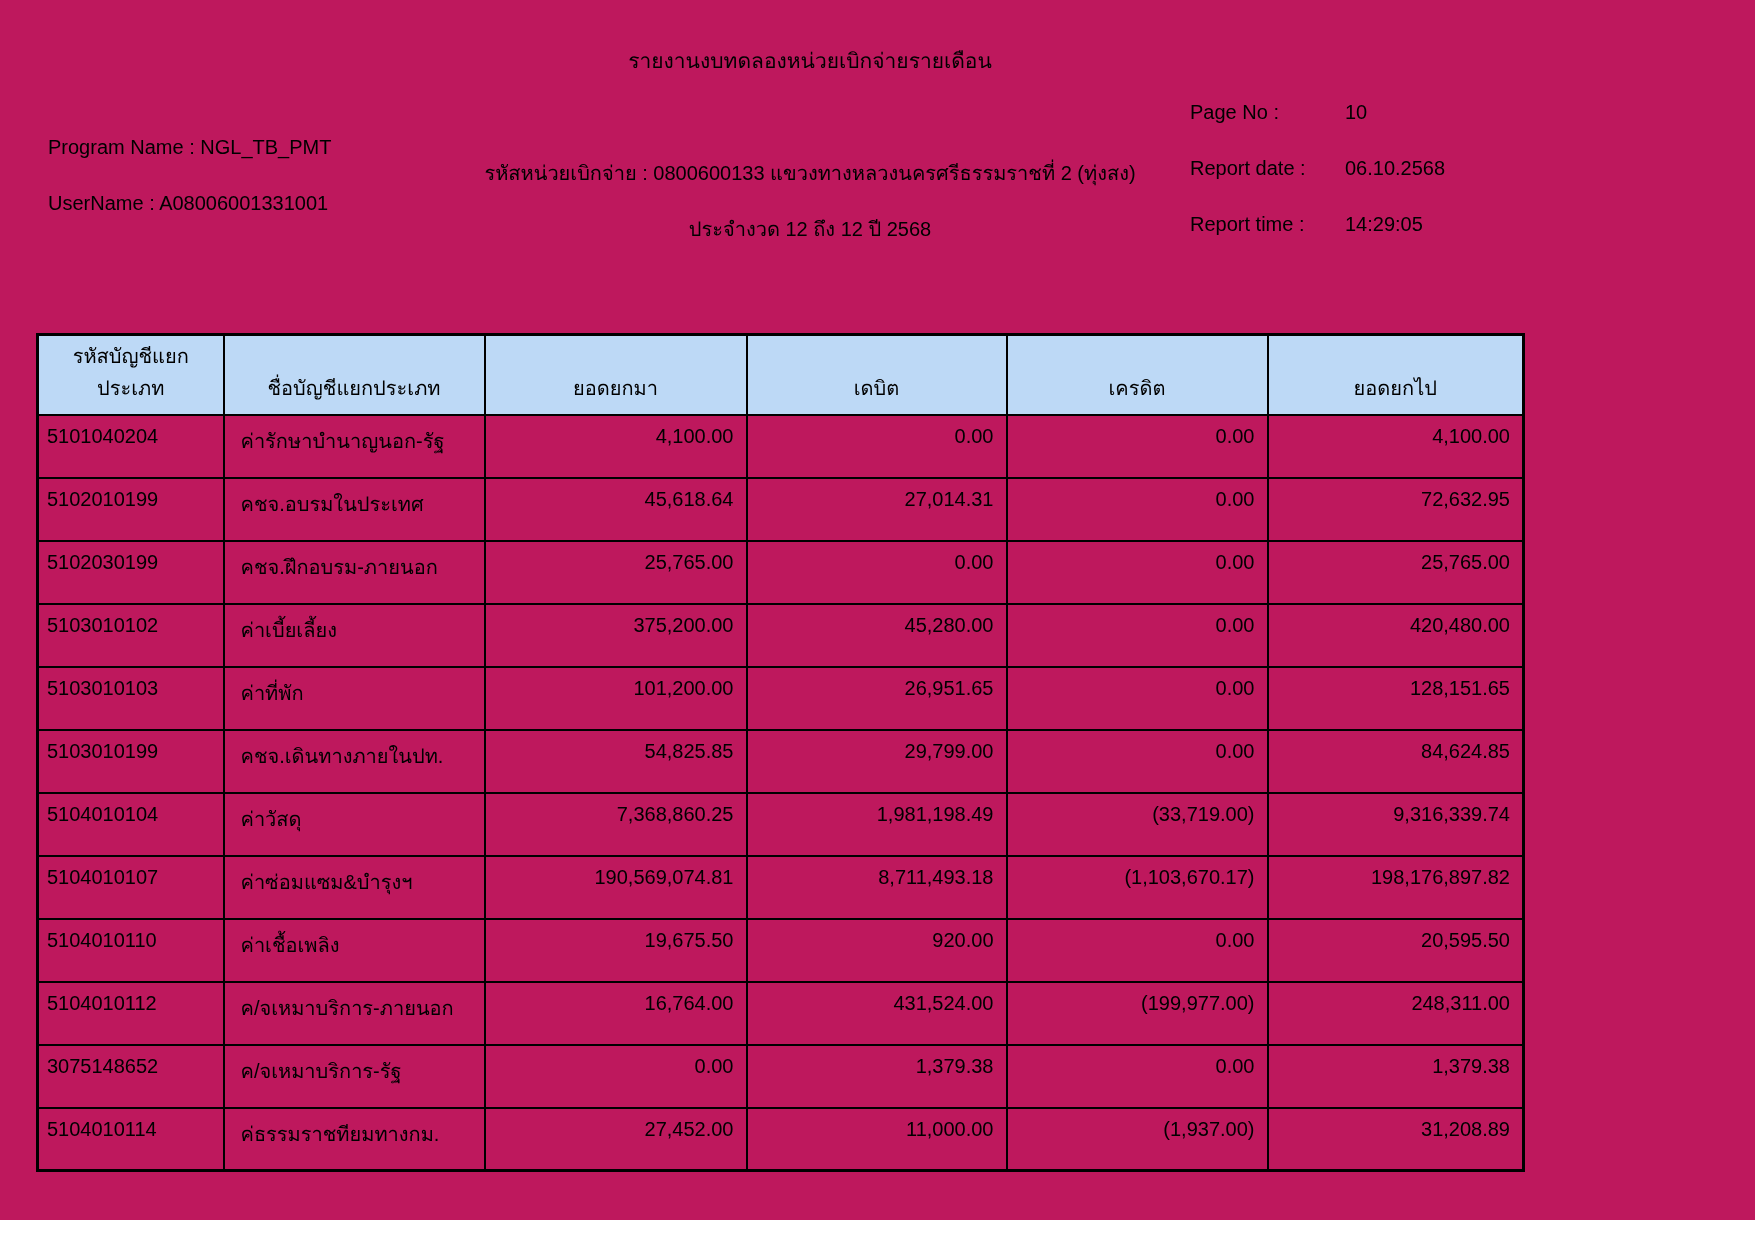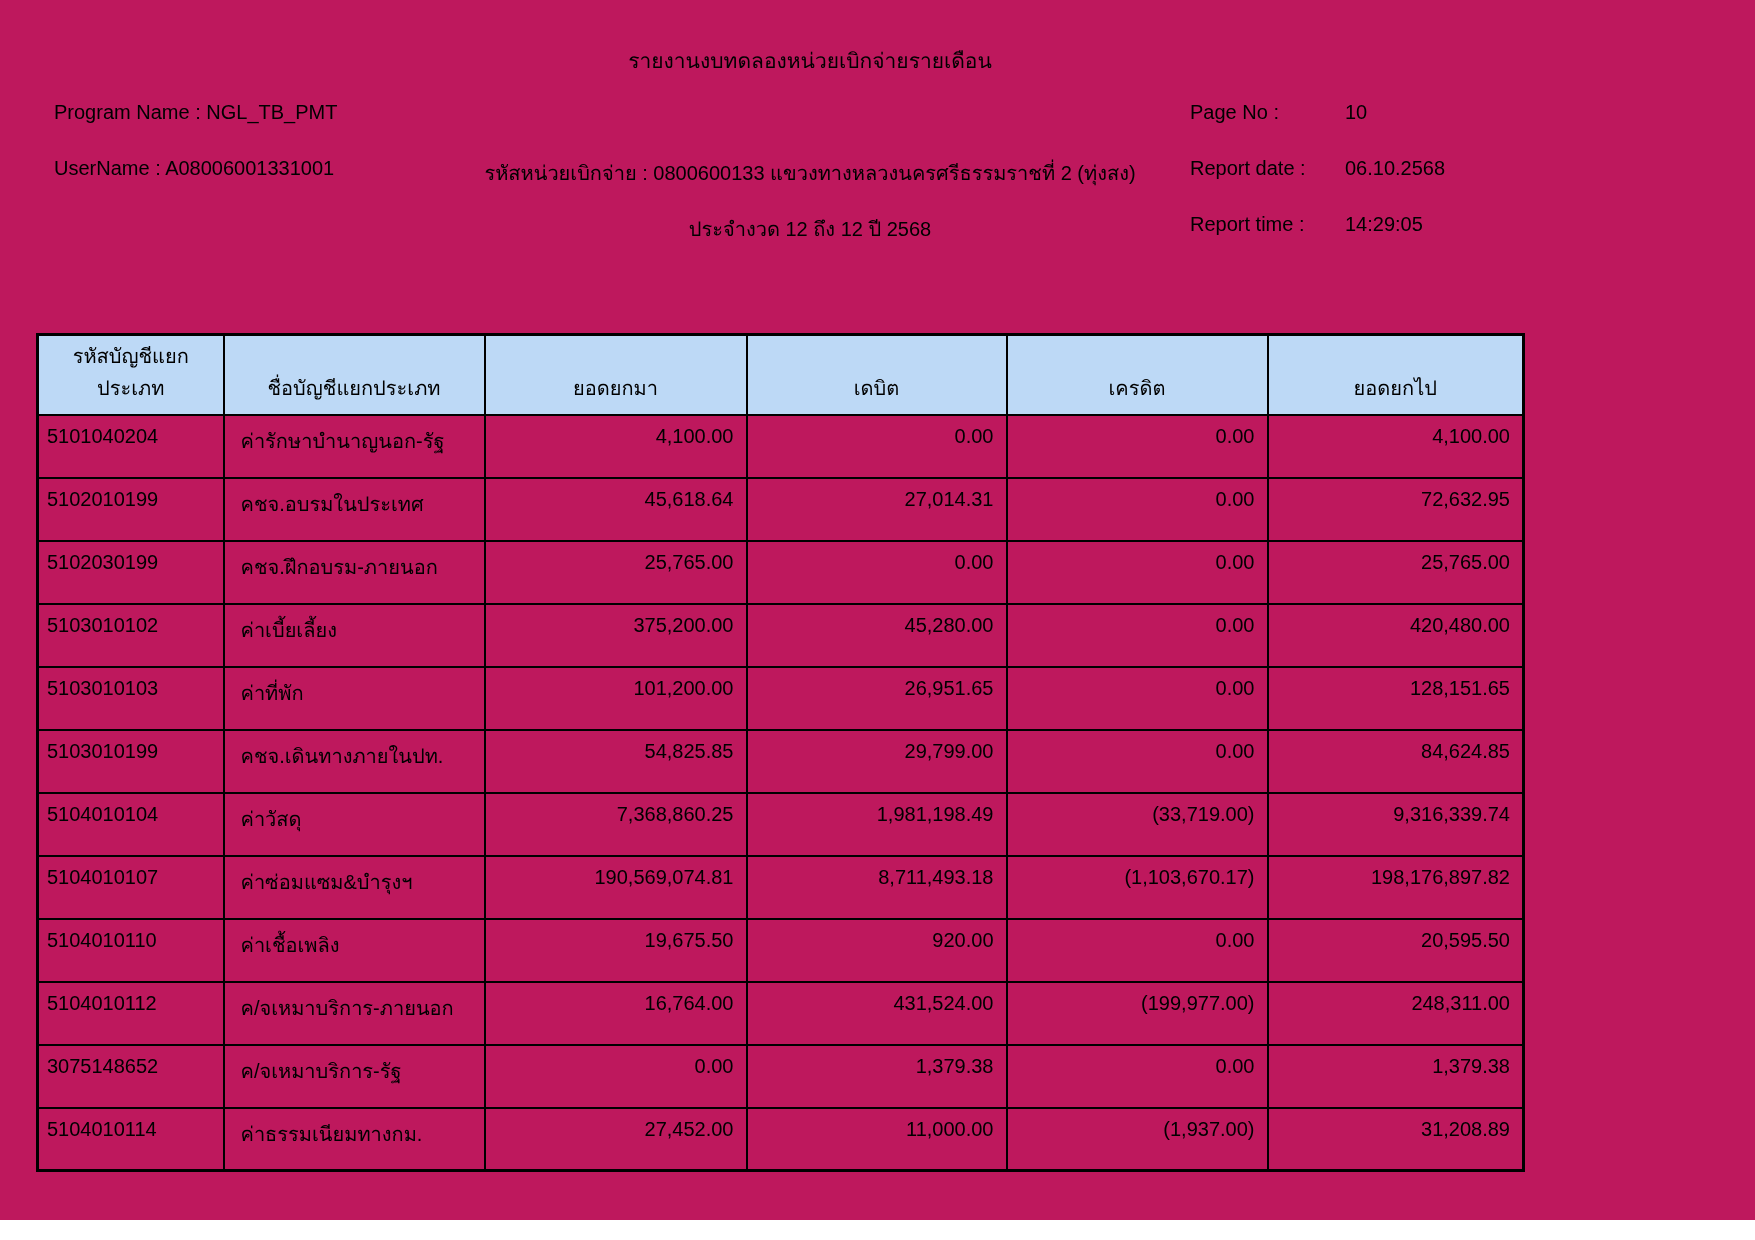--- a/index.html
+++ b/index.html
@@ -16,21 +16,21 @@
     background: #be185d;
     overflow: hidden;
   }
   .abs { position: absolute; white-space: nowrap; }
   .report-title {
     left: 0; top: 44px; width: 1620px;
     text-align: center; font-size: 21px;
   }
   .center-band { left: 0; width: 1620px; text-align: center; font-size: 20px; }
   .hdr-line { font-size: 20px; }
-  .lbl-left { left: 54px; }
+  .lbl-left { left: 48px; margin-top: 35px; }
   .lbl-right { left: 1190px; }
   .val-right { left: 1345px; }
   .row1 { top: 101px; }
   .row2 { top: 157px; }
   .row3 { top: 213px; }
 
   table.trial-balance {
     position: absolute;
     left: 36px; top: 333px;
     width: 1486px;
@@ -189,21 +189,21 @@
         <tr>
           <td class="col-code">3075148652</td>
           <td class="col-name">ค/จเหมาบริการ-รัฐ</td>
           <td class="col-opening num">0.00</td>
           <td class="col-debit num">1,379.38</td>
           <td class="col-credit num">0.00</td>
           <td class="col-closing num">1,379.38</td>
         </tr>
         <tr>
           <td class="col-code">5104010114</td>
-          <td class="col-name">ค่าธรรมเนียมทางกม.</td>
+          <td class="col-name">ค่ธรรมราชทียมทางกม.</td>
           <td class="col-opening num">27,452.00</td>
           <td class="col-debit num">11,000.00</td>
           <td class="col-credit num">(1,937.00)</td>
           <td class="col-closing num">31,208.89</td>
         </tr>
       </tbody>
   </table>
 
 </div>
 

